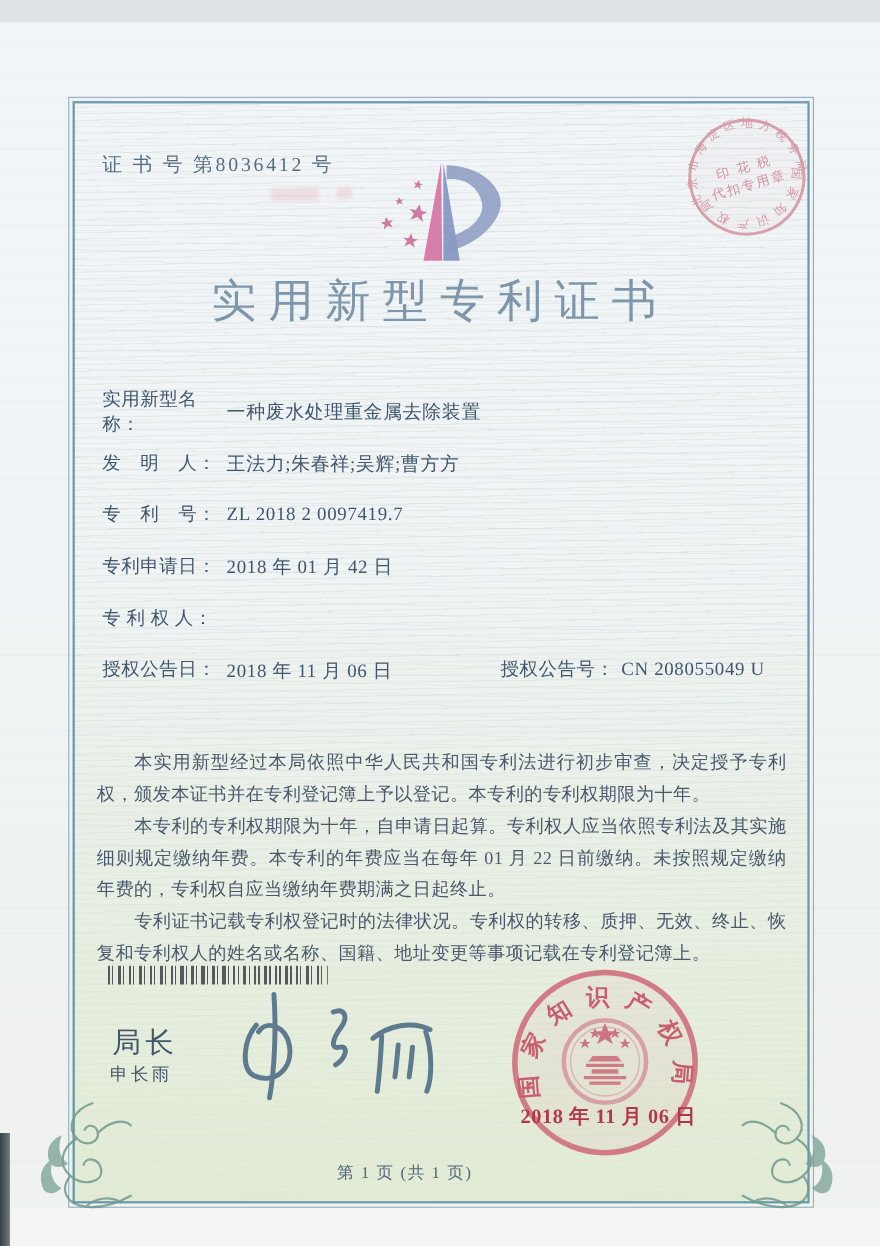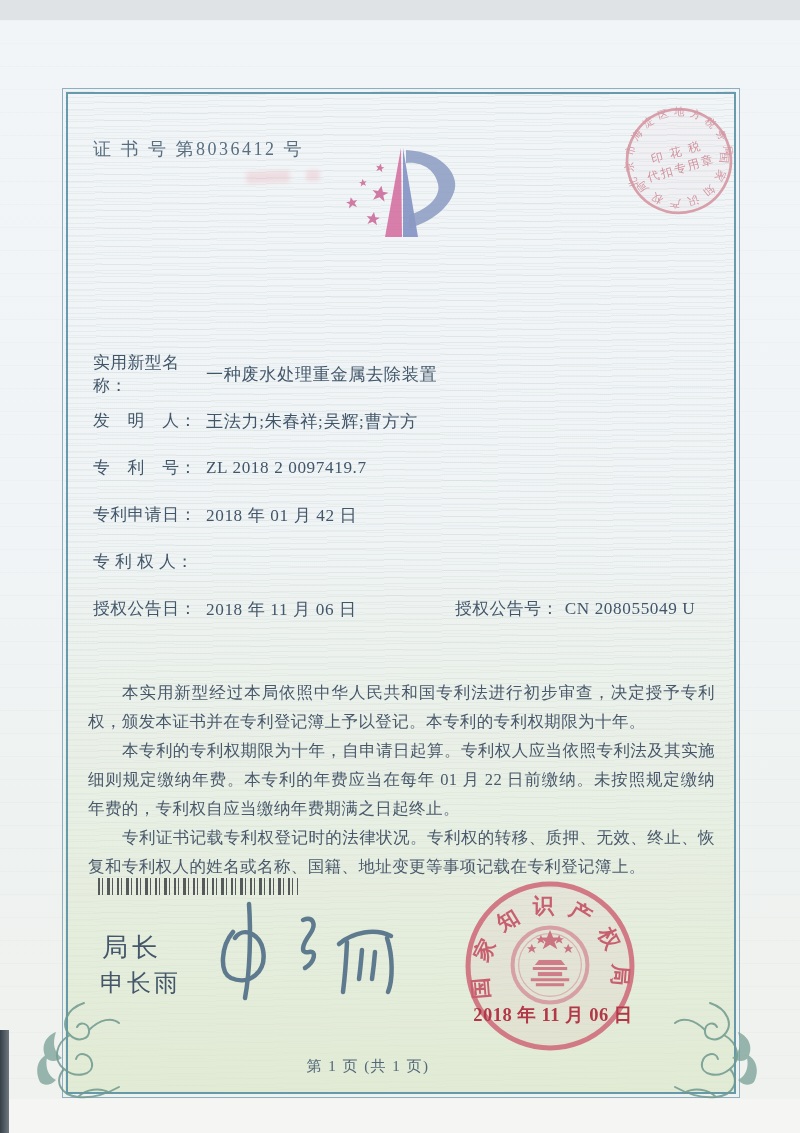--- a/index.html
+++ b/index.html
@@ -54,21 +54,21 @@
   .grant-right{position:absolute;left:362px;top:0;height:47px;display:flex;align-items:center;}
   .paras{position:absolute;left:88px;top:658px;width:627px;z-index:5;color:#49596b;}
   .paras p{margin:0;font-size:16.5px;line-height:29px;text-align:justify;text-indent:34px;
     letter-spacing:.4px;}
   .barcode{position:absolute;left:98px;top:858px;width:200px;height:17px;z-index:5;opacity:.85;
     background:repeating-linear-gradient(90deg,#3c4044 0 2px,rgba(0,0,0,0) 2px 4px,
       #3c4044 4px 5px,rgba(0,0,0,0) 5px 9px,#3c4044 9px 12px,rgba(0,0,0,0) 12px 14px,
       #3c4044 14px 15px,rgba(0,0,0,0) 15px 19px);}
   .director-title{position:absolute;left:102px;top:910px;font-size:26px;letter-spacing:4px;
     color:#44576a;z-index:5;}
-  .director-name{position:absolute;left:100px;top:947px;font-size:24px;letter-spacing:3px;
+  .director-name{position:absolute;left:100px;top:947px;font-size:16px;letter-spacing:3px;
     color:#44576a;z-index:5;}
   .signature{position:absolute;left:205px;top:872px;z-index:5;}
   .seal{position:absolute;left:464px;top:860px;z-index:6;}
   .seal-date{position:absolute;left:468px;top:982px;width:170px;text-align:center;
     font-size:18.5px;letter-spacing:.5px;color:#b23848;z-index:7;font-weight:bold;}
   .tax-stamp{position:absolute;left:622px;top:84px;z-index:6;transform:rotate(-16deg);opacity:.9;}
   .footer-page{position:absolute;left:260px;top:1037px;width:216px;text-align:center;
     font-size:15px;letter-spacing:1.5px;color:#53677a;z-index:5;}
 </style>
 </head>
@@ -141,20 +141,21 @@
     <text font-size="10" fill="#d08e9b" letter-spacing="5">
       <textPath href="#taxArcTop" startOffset="50%" text-anchor="middle">北京市海淀区地方税务局</textPath>
     </text>
     <text font-size="10.5" fill="#d08e9b" letter-spacing="6">
       <textPath href="#taxArcBottom" startOffset="50%" text-anchor="middle">国家知识产权局</textPath>
     </text>
     <text x="55" y="50" text-anchor="middle" font-size="11.5" letter-spacing="2" fill="#cc8795">印 花 税</text>
     <text x="55" y="66" text-anchor="middle" font-size="11.5" letter-spacing="2" fill="#cc8795">代扣专用章</text>
   </svg>
 
+  <div class="title">实用新型专利证书</div>
 
   <div class="fields">
     <div class="frow">
       <span class="flabel">实用新型名称：</span>
       <span class="fvalue">一种废水处理重金属去除装置</span>
     </div>
     <div class="frow">
       <span class="flabel">发　明　人：</span>
       <span class="fvalue">王法力;朱春祥;吴辉;曹方方</span>
     </div>

